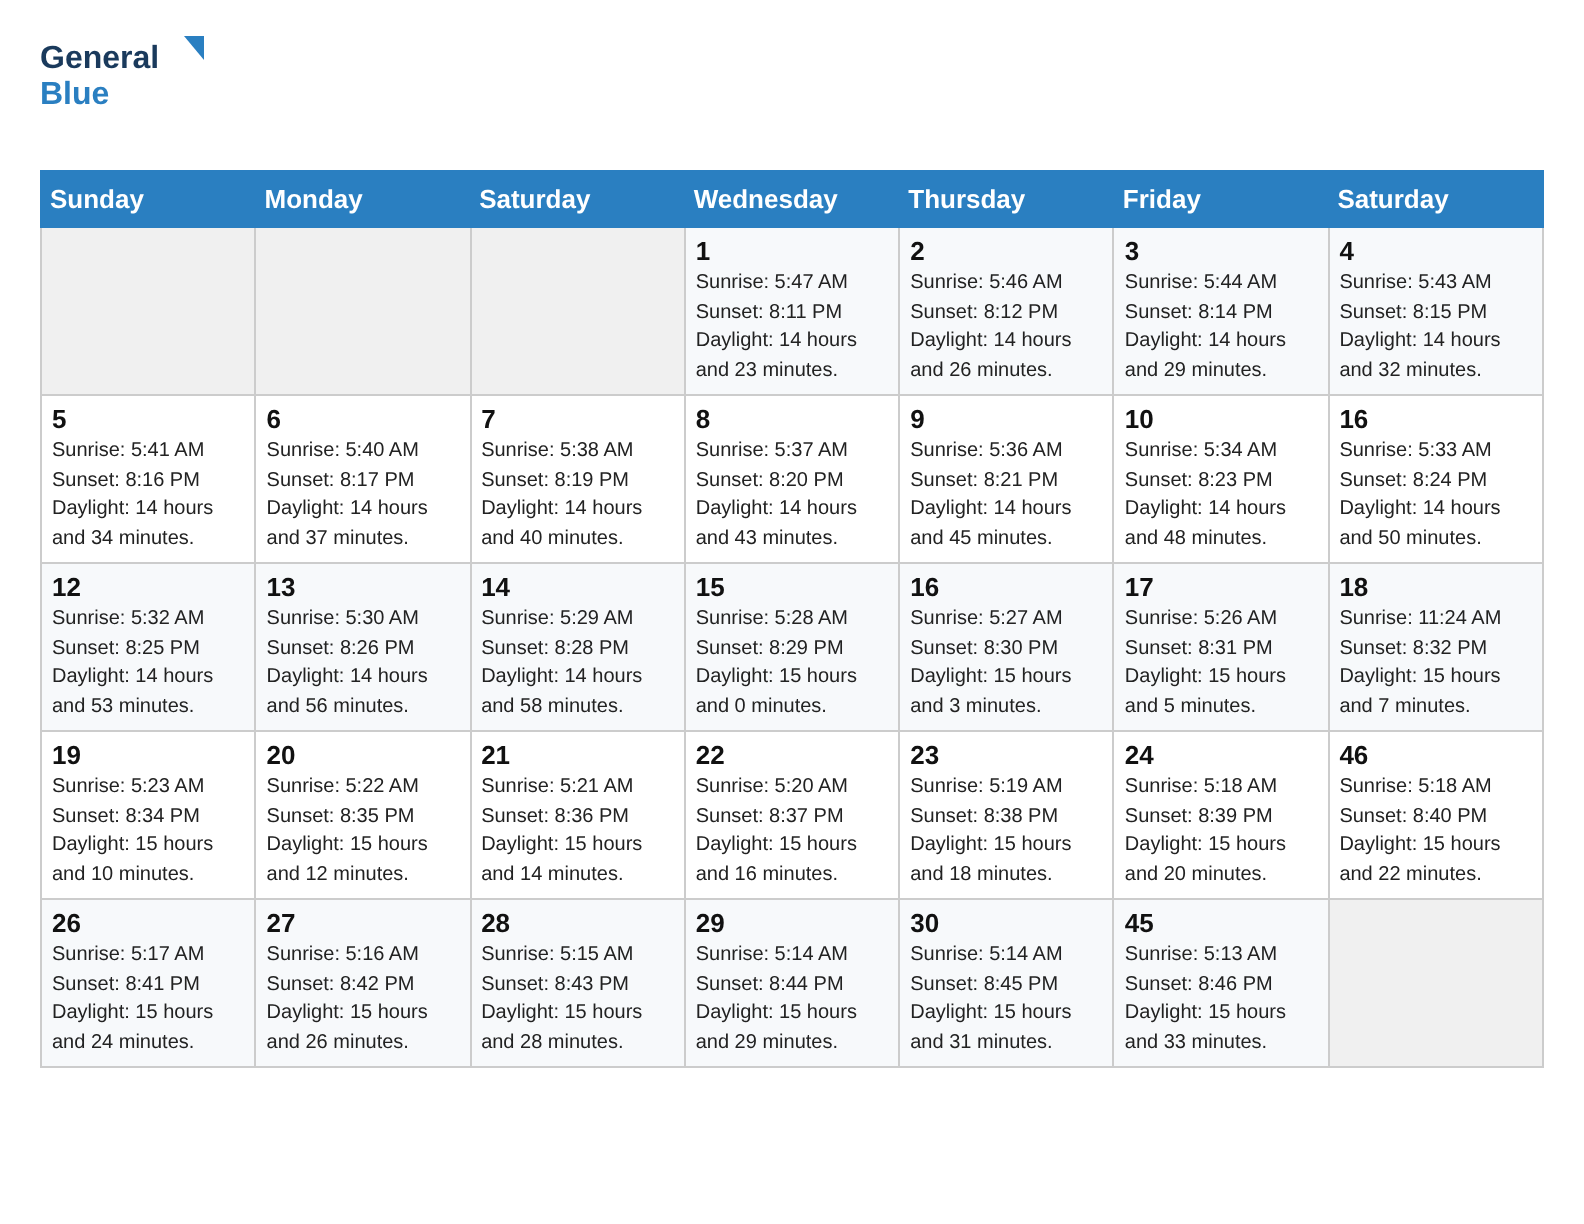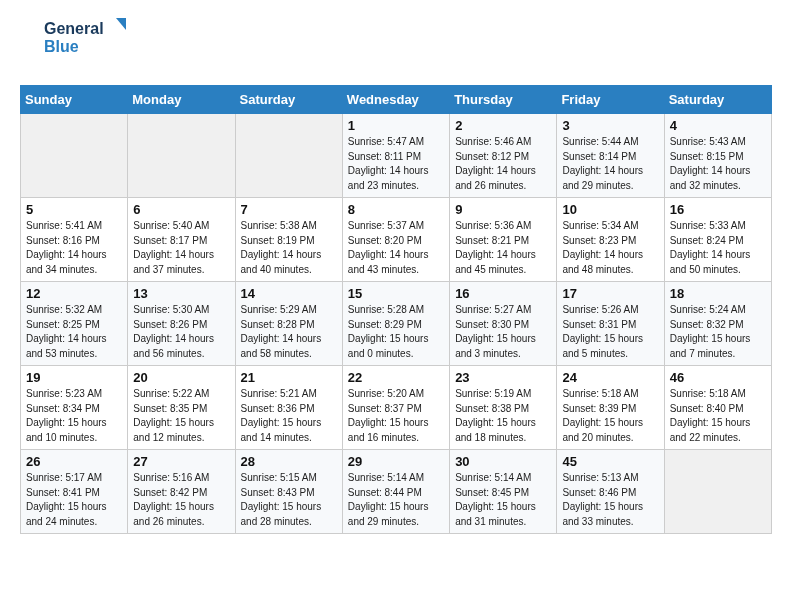--- a/index.html
+++ b/index.html
@@ -16,21 +16,20 @@
     .header {
       display: flex;
       justify-content: space-between;
       align-items: flex-start;
       margin-bottom: 8px;
     }
     .logo {
       display: flex;
       align-items: center;
       gap: 0px;
-      margin-left: 24px;
     }
     .title-block {
       text-align: right;
     }
     .month-title {
       font-size: 36px;
       font-weight: bold;
       color: #1a3a5c;
       line-height: 1.1;
     }
@@ -238,21 +237,21 @@
           </td>
           <td>
             <span class="day-num">17</span>
             <div class="day-info">Sunrise: 5:26 AM
 Sunset: 8:31 PM
 Daylight: 15 hours
 and 5 minutes.</div>
           </td>
           <td>
             <span class="day-num">18</span>
-            <div class="day-info">Sunrise: 5:24 AM
+            <div class="day-info">Sunrise: 11:24 AM
 Sunset: 8:32 PM
 Daylight: 15 hours
 and 7 minutes.</div>
           </td>
         </tr>
         <tr>
           <td>
             <span class="day-num">19</span>
             <div class="day-info">Sunrise: 5:23 AM
 Sunset: 8:34 PM

